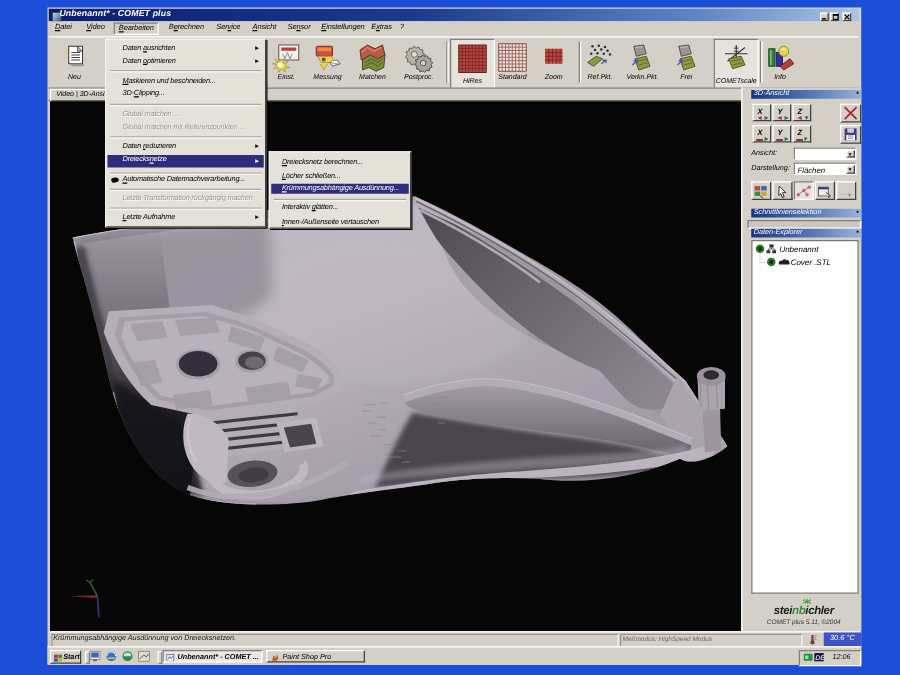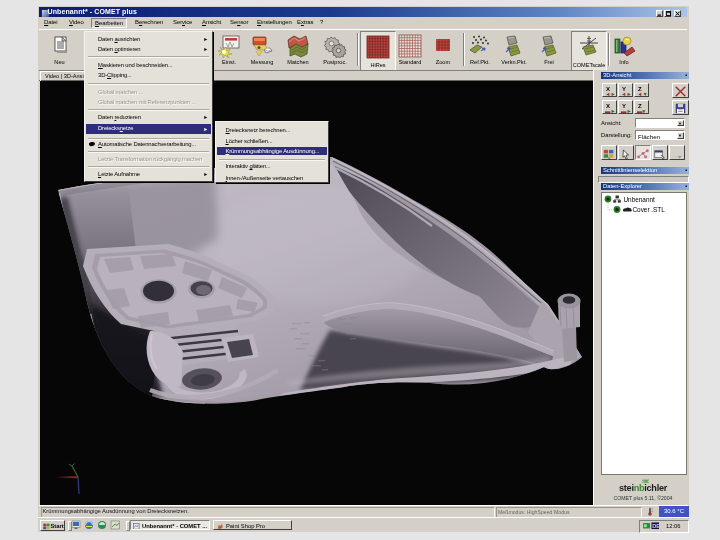--- a/index.html
+++ b/index.html
@@ -1,16 +1,16 @@
 <!DOCTYPE html>
 <html><head><meta charset="utf-8">
 <style>
 html,body{margin:0;padding:0;background:#000;}
-#stage{position:relative;width:720px;height:540px;background:#e5e5e5;overflow:hidden;
-  font-family:"Liberation Sans",sans-serif;-webkit-font-smoothing:antialiased;}
+#stage{position:relative;width:720px;height:540px;background:#1d4ed8;overflow:hidden;
+  font-family:"Liberation Sans",sans-serif;font-style:italic;-webkit-font-smoothing:antialiased;}
 .ab{position:absolute;}
 #screen{left:38px;top:6px;width:651px;height:524.5px;background:#d4d0c8;}
 
 #titlebar{left:1px;top:1px;width:648px;height:9.5px;
   background:linear-gradient(90deg,#0b1d74 0%,#1b3a8e 45%,#5f84c4 80%,#a9c4e6 100%);}
 #title-text{left:8.5px;top:0.8px;color:#fff;font-size:7px;font-weight:bold;letter-spacing:0.1px;}
 .winbtn{top:3px;width:7px;height:7px;background:#d4d0c8;border:1px solid;border-color:#fff #404040 #404040 #fff;font-size:6px;line-height:5px;text-align:center;color:#000;box-sizing:border-box;}
 #menubar{left:1px;top:11px;width:648px;height:11px;background:#d4d0c8;font-size:6px;letter-spacing:-0.1px;color:#000;}
 .mi{position:absolute;top:2px;}
 #toolbar{left:1px;top:22.8px;width:648px;height:40.8px;background:#d4d0c8;border-top:1px solid #fff;}

